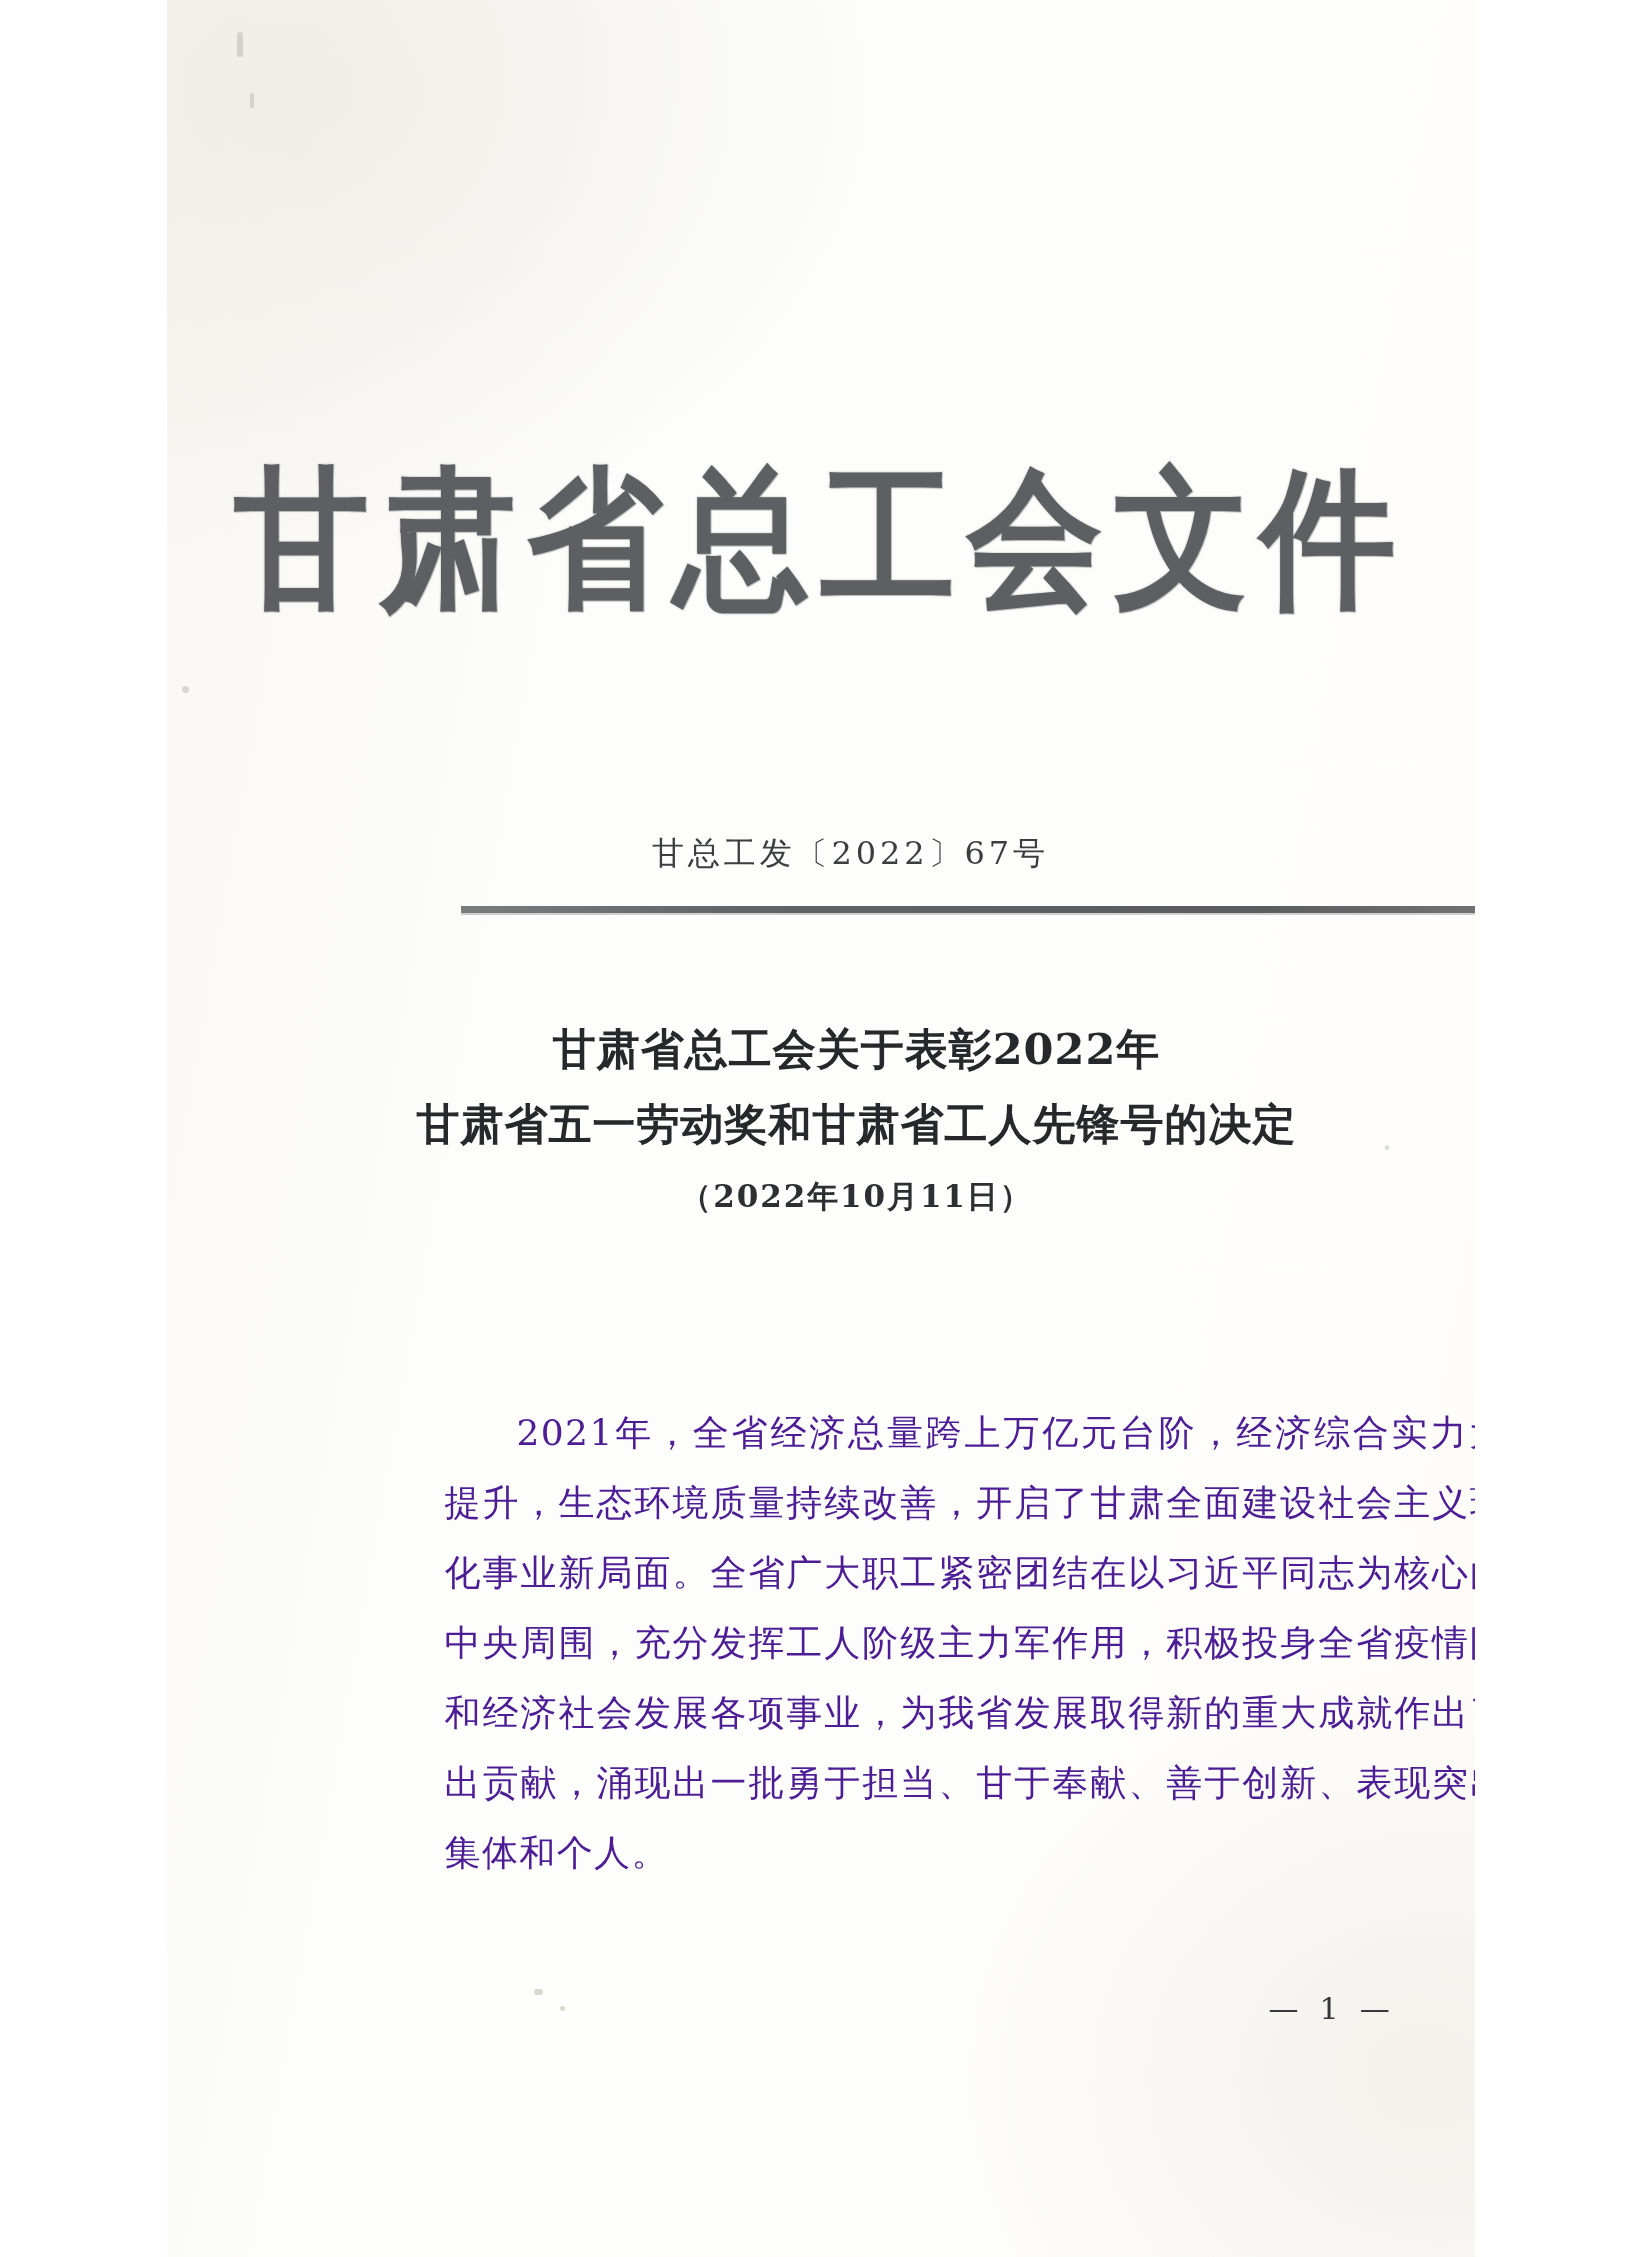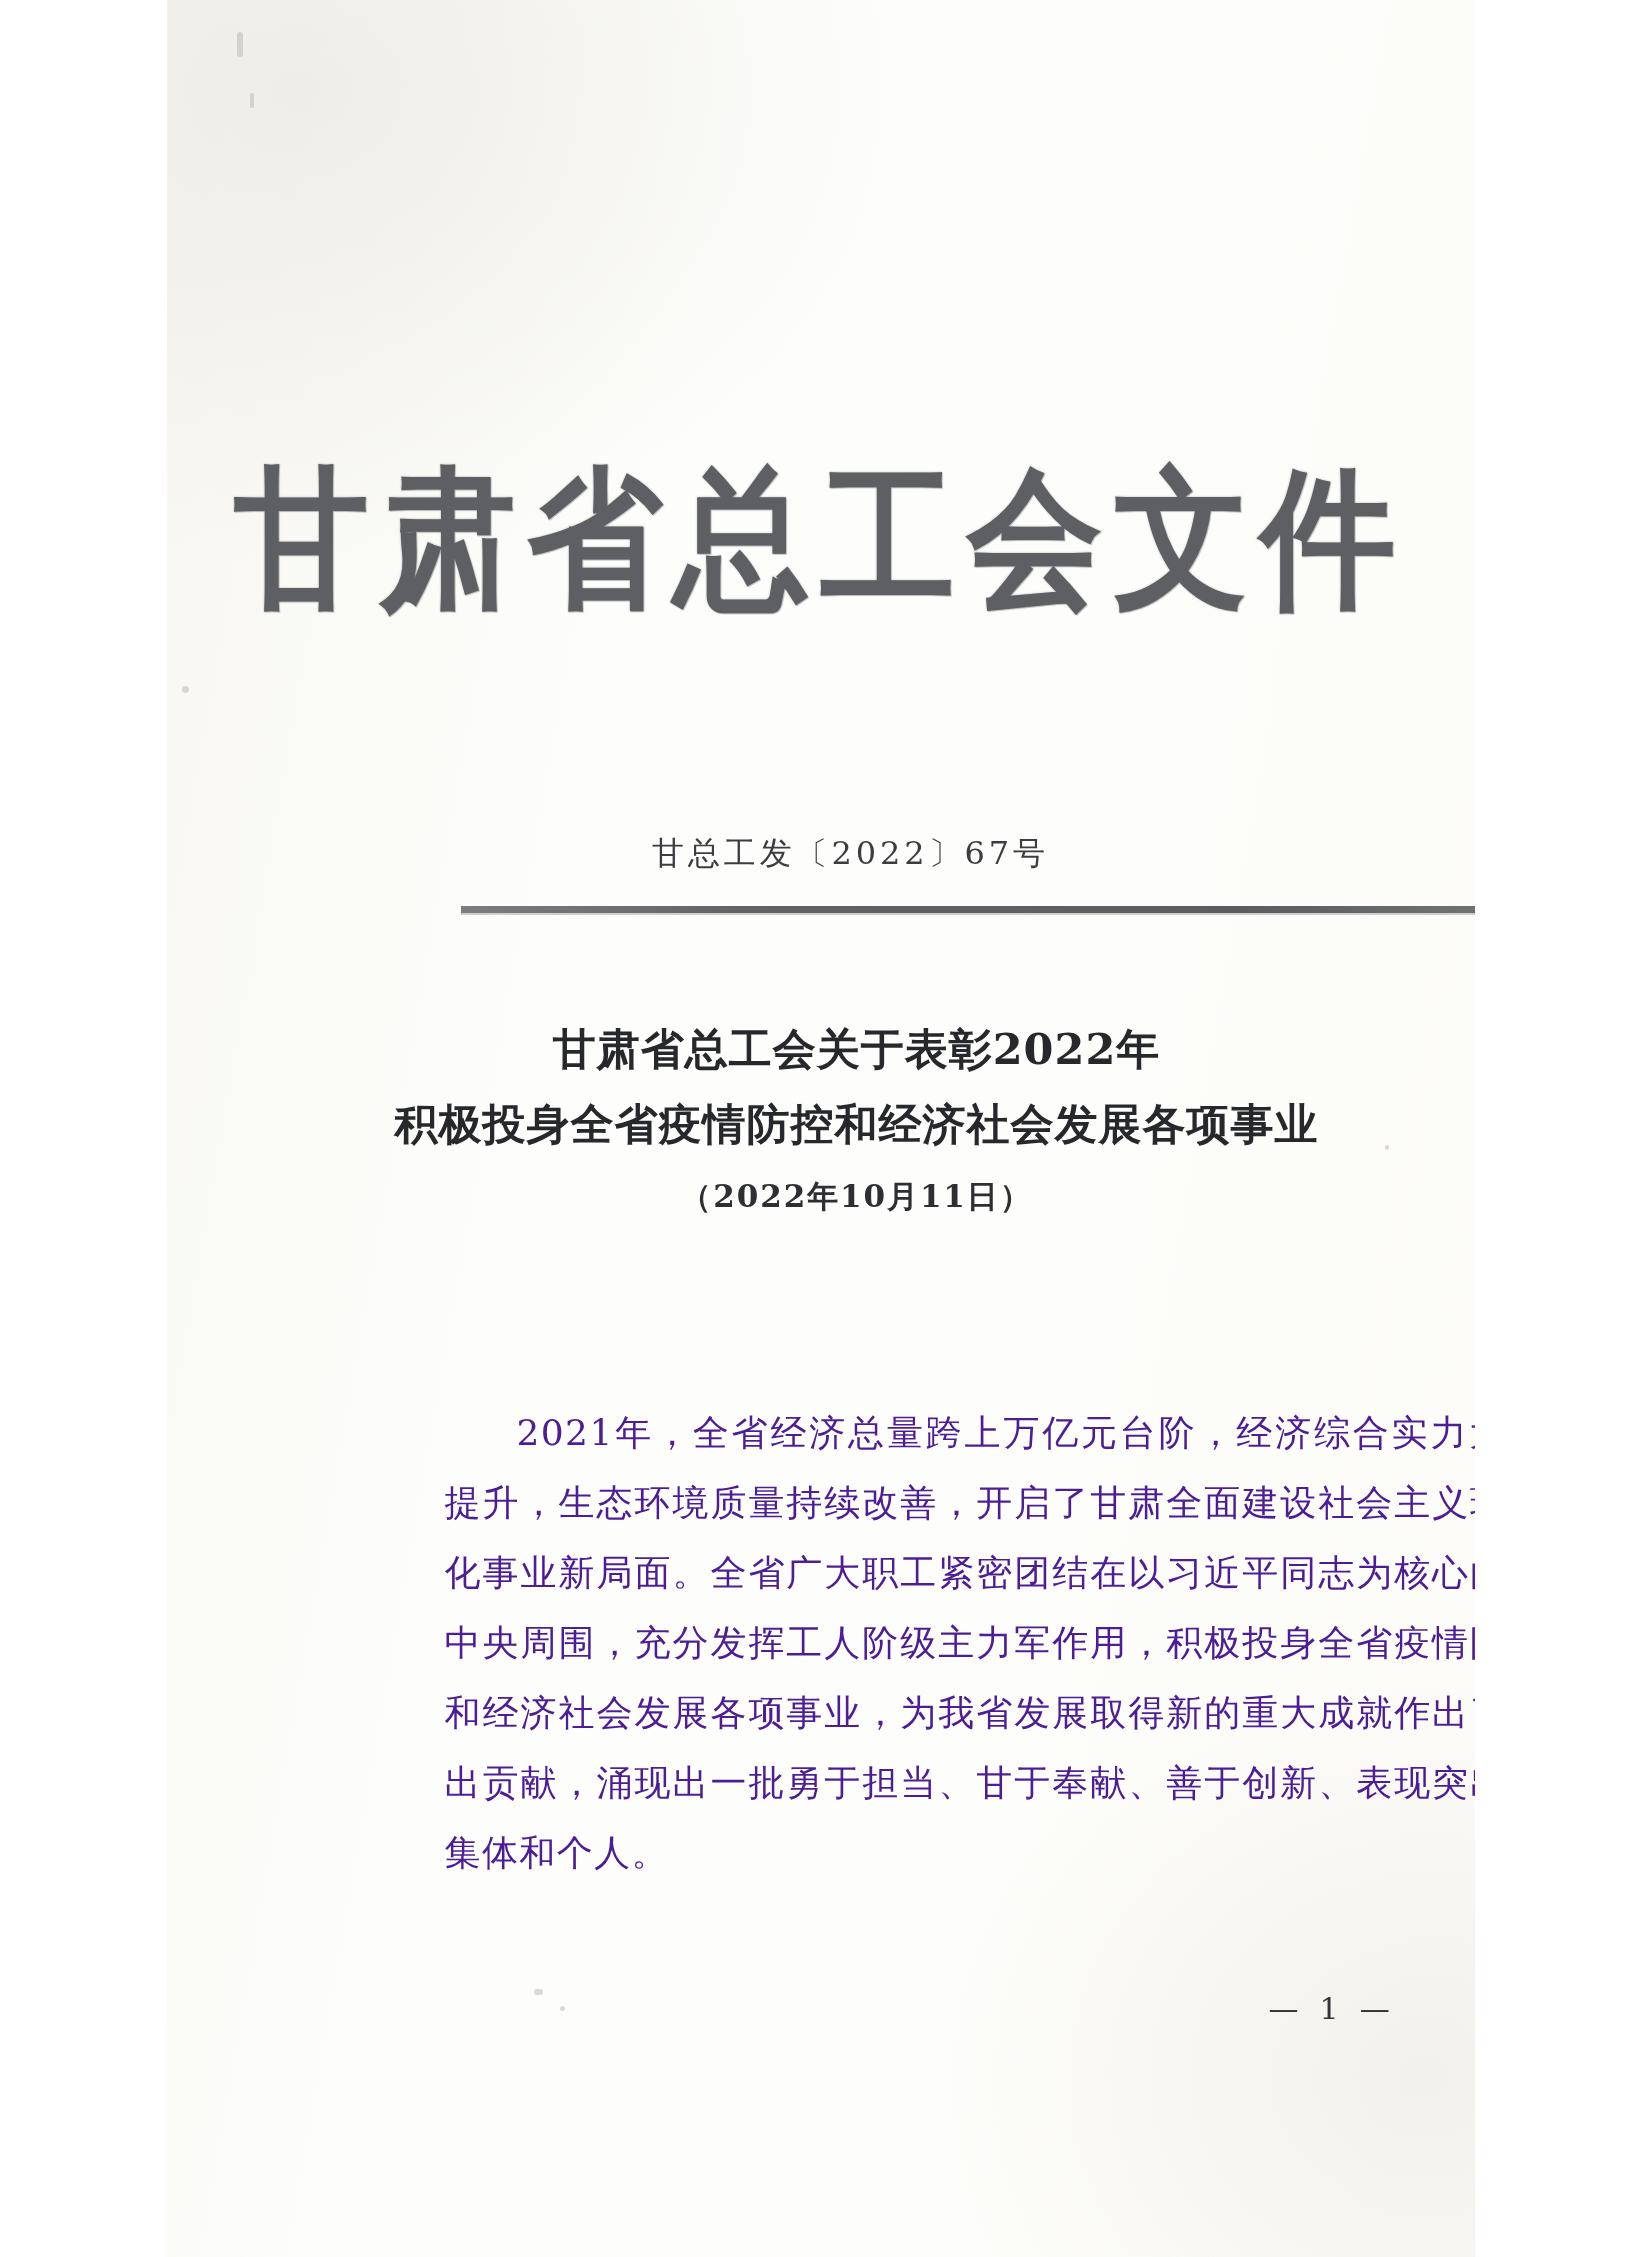--- a/index.html
+++ b/index.html
@@ -169,21 +169,21 @@
 
     <div class="masthead">甘肃省总工会文件</div>
 
     <div class="doc-number">甘总工发〔2022〕67号</div>
 
     <div class="rule"></div>
     <div class="rule-shadow"></div>
 
     <div class="title-block">
       <div class="title-line">甘肃省总工会关于表彰2022年</div>
-      <div class="title-line">积极投身全省疫情防控和经济社会发展各项事业</div>
+      <div class="title-line">甘肃省五一劳动奖和甘肃省工人先锋号的决定</div>
       <div class="title-date">（2022年10月11日）</div>
     </div>
 
     <div class="body-text">
       <p>2021年，全省经济总量跨上万亿元台阶，经济综合实力大幅提升，生态环境质量持续改善，开启了甘肃全面建设社会主义现代化事业新局面。全省广大职工紧密团结在以习近平同志为核心的党中央周围，充分发挥工人阶级主力军作用，积极投身全省疫情防控和经济社会发展各项事业，为我省发展取得新的重大成就作出了突出贡献，涌现出一批勇于担当、甘于奉献、善于创新、表现突出的集体和个人。</p>
     </div>
 
     <div class="page-number">— 1 —</div>
 
   </div>

